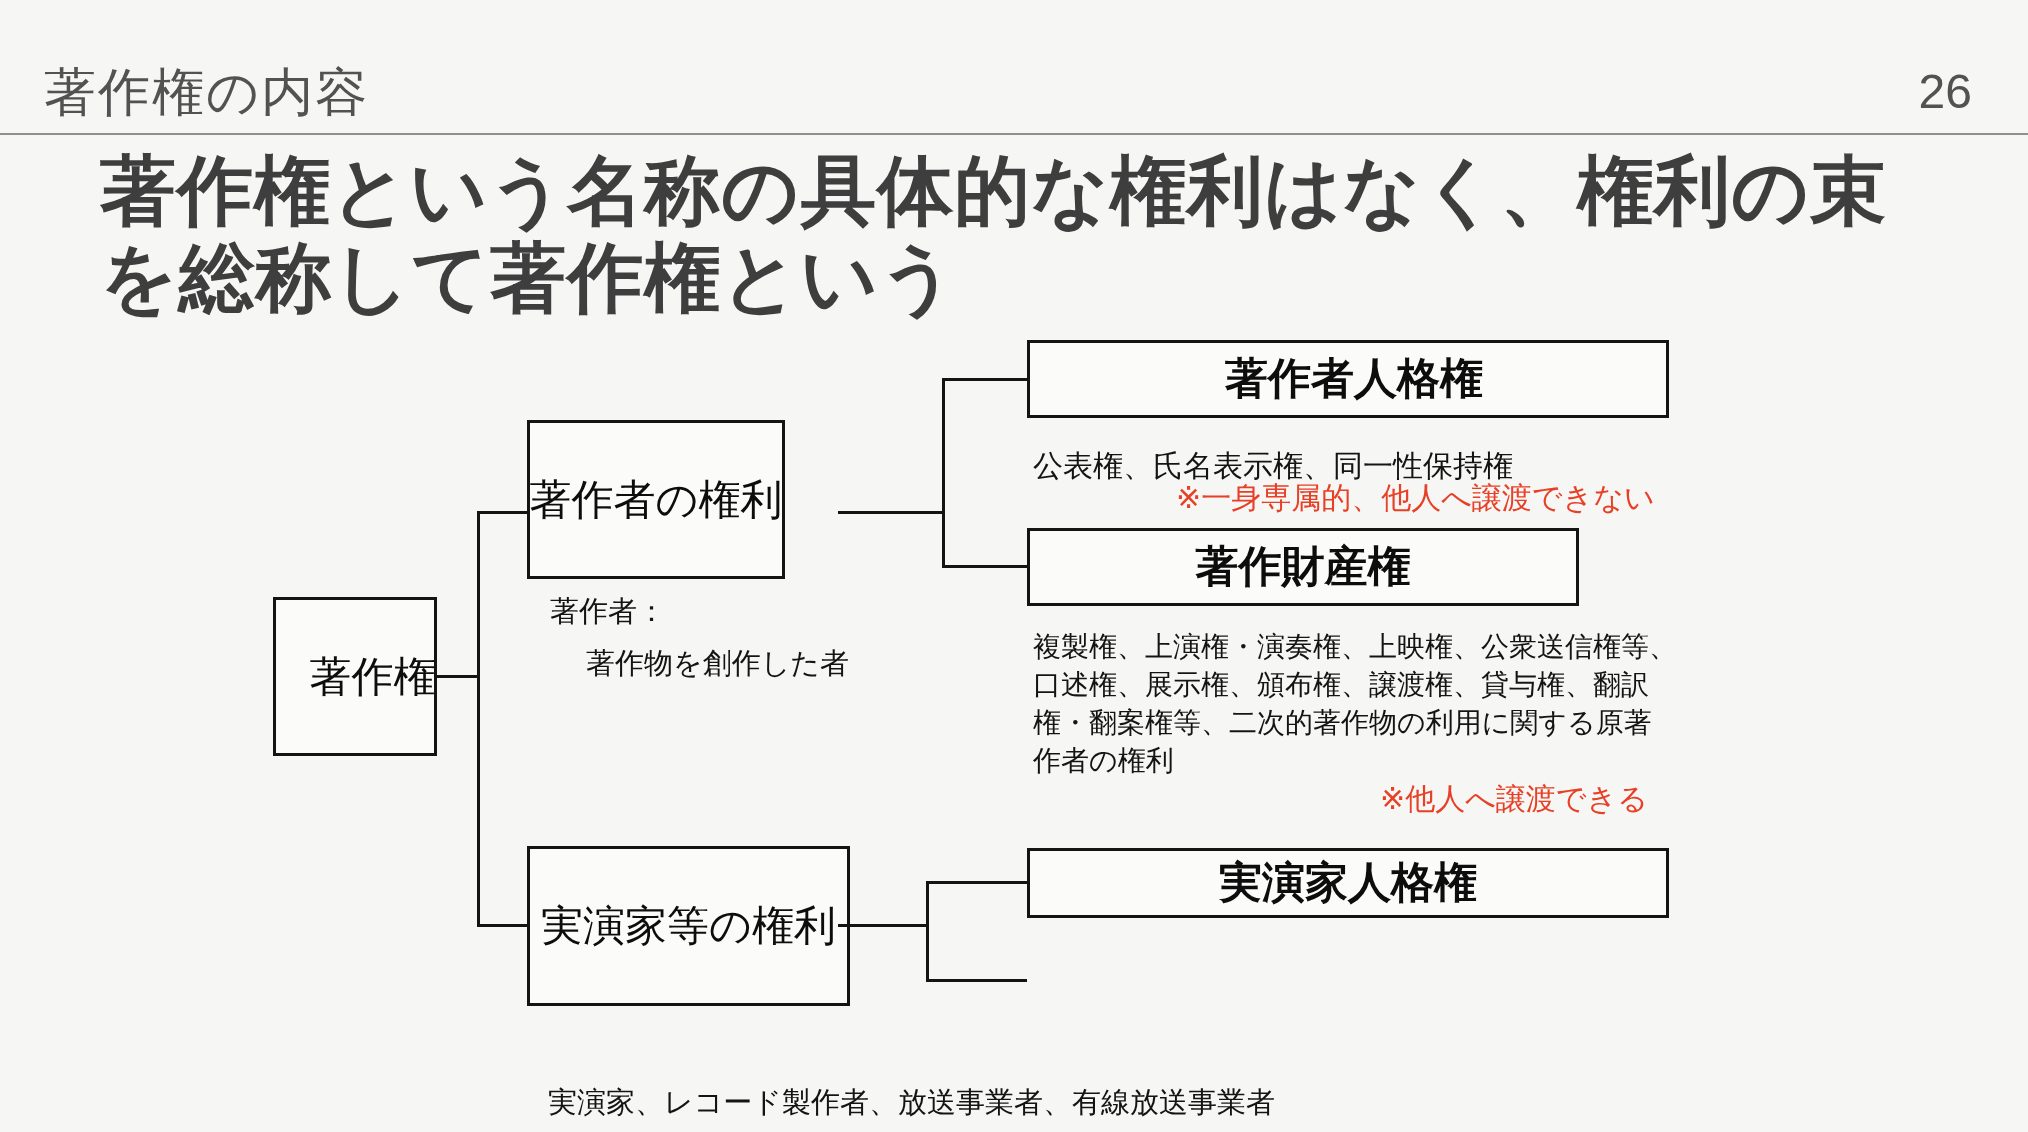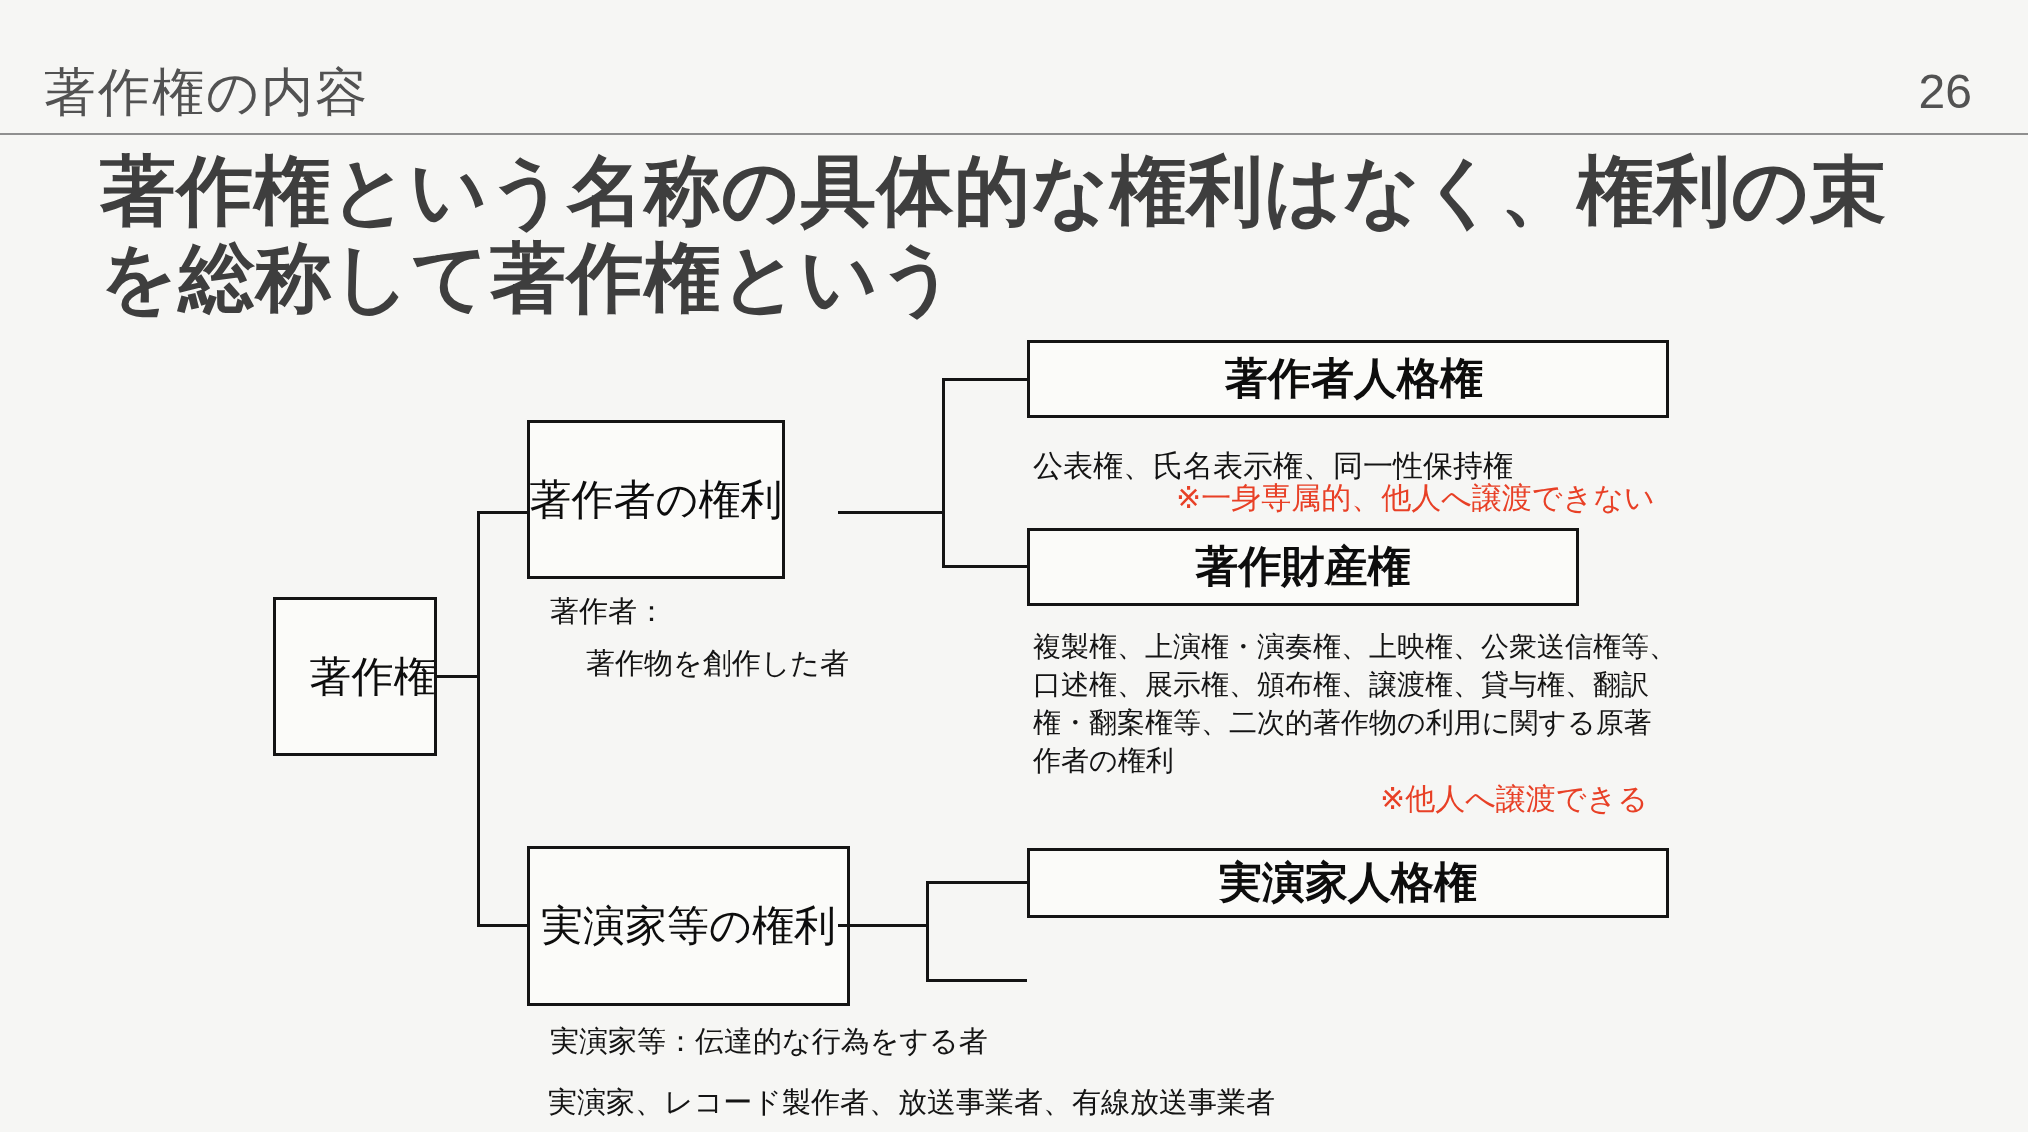--- a/index.html
+++ b/index.html
@@ -133,16 +133,15 @@
 
   <div class="abs note" style="left:1033px; top:446px; font-size:30px;">公表権、氏名表示権、同一性保持権</div>
   <div class="abs note-red" style="left:1176px; top:478px;">※一身専属的、他人へ譲渡できない</div>
 
   <div class="abs note-para" style="left:1033px; top:628px;">複製権、上演権・演奏権、上映権、公衆送信権等、
 口述権、展示権、頒布権、譲渡権、貸与権、翻訳
 権・翻案権等、二次的著作物の利用に関する原著
 作者の権利</div>
   <div class="abs note-red" style="left:1380px; top:779px;">※他人へ譲渡できる</div>
 
-  <div class="abs note" style="left:550px; top:1022px;">実演家等：伝達的な行為をする者</div>
   <div class="abs note" style="left:548px; top:1060px;margin-top:23px;">実演家、レコード製作者、放送事業者、有線放送事業者</div>
 
 </div>
 
 </body></html>

